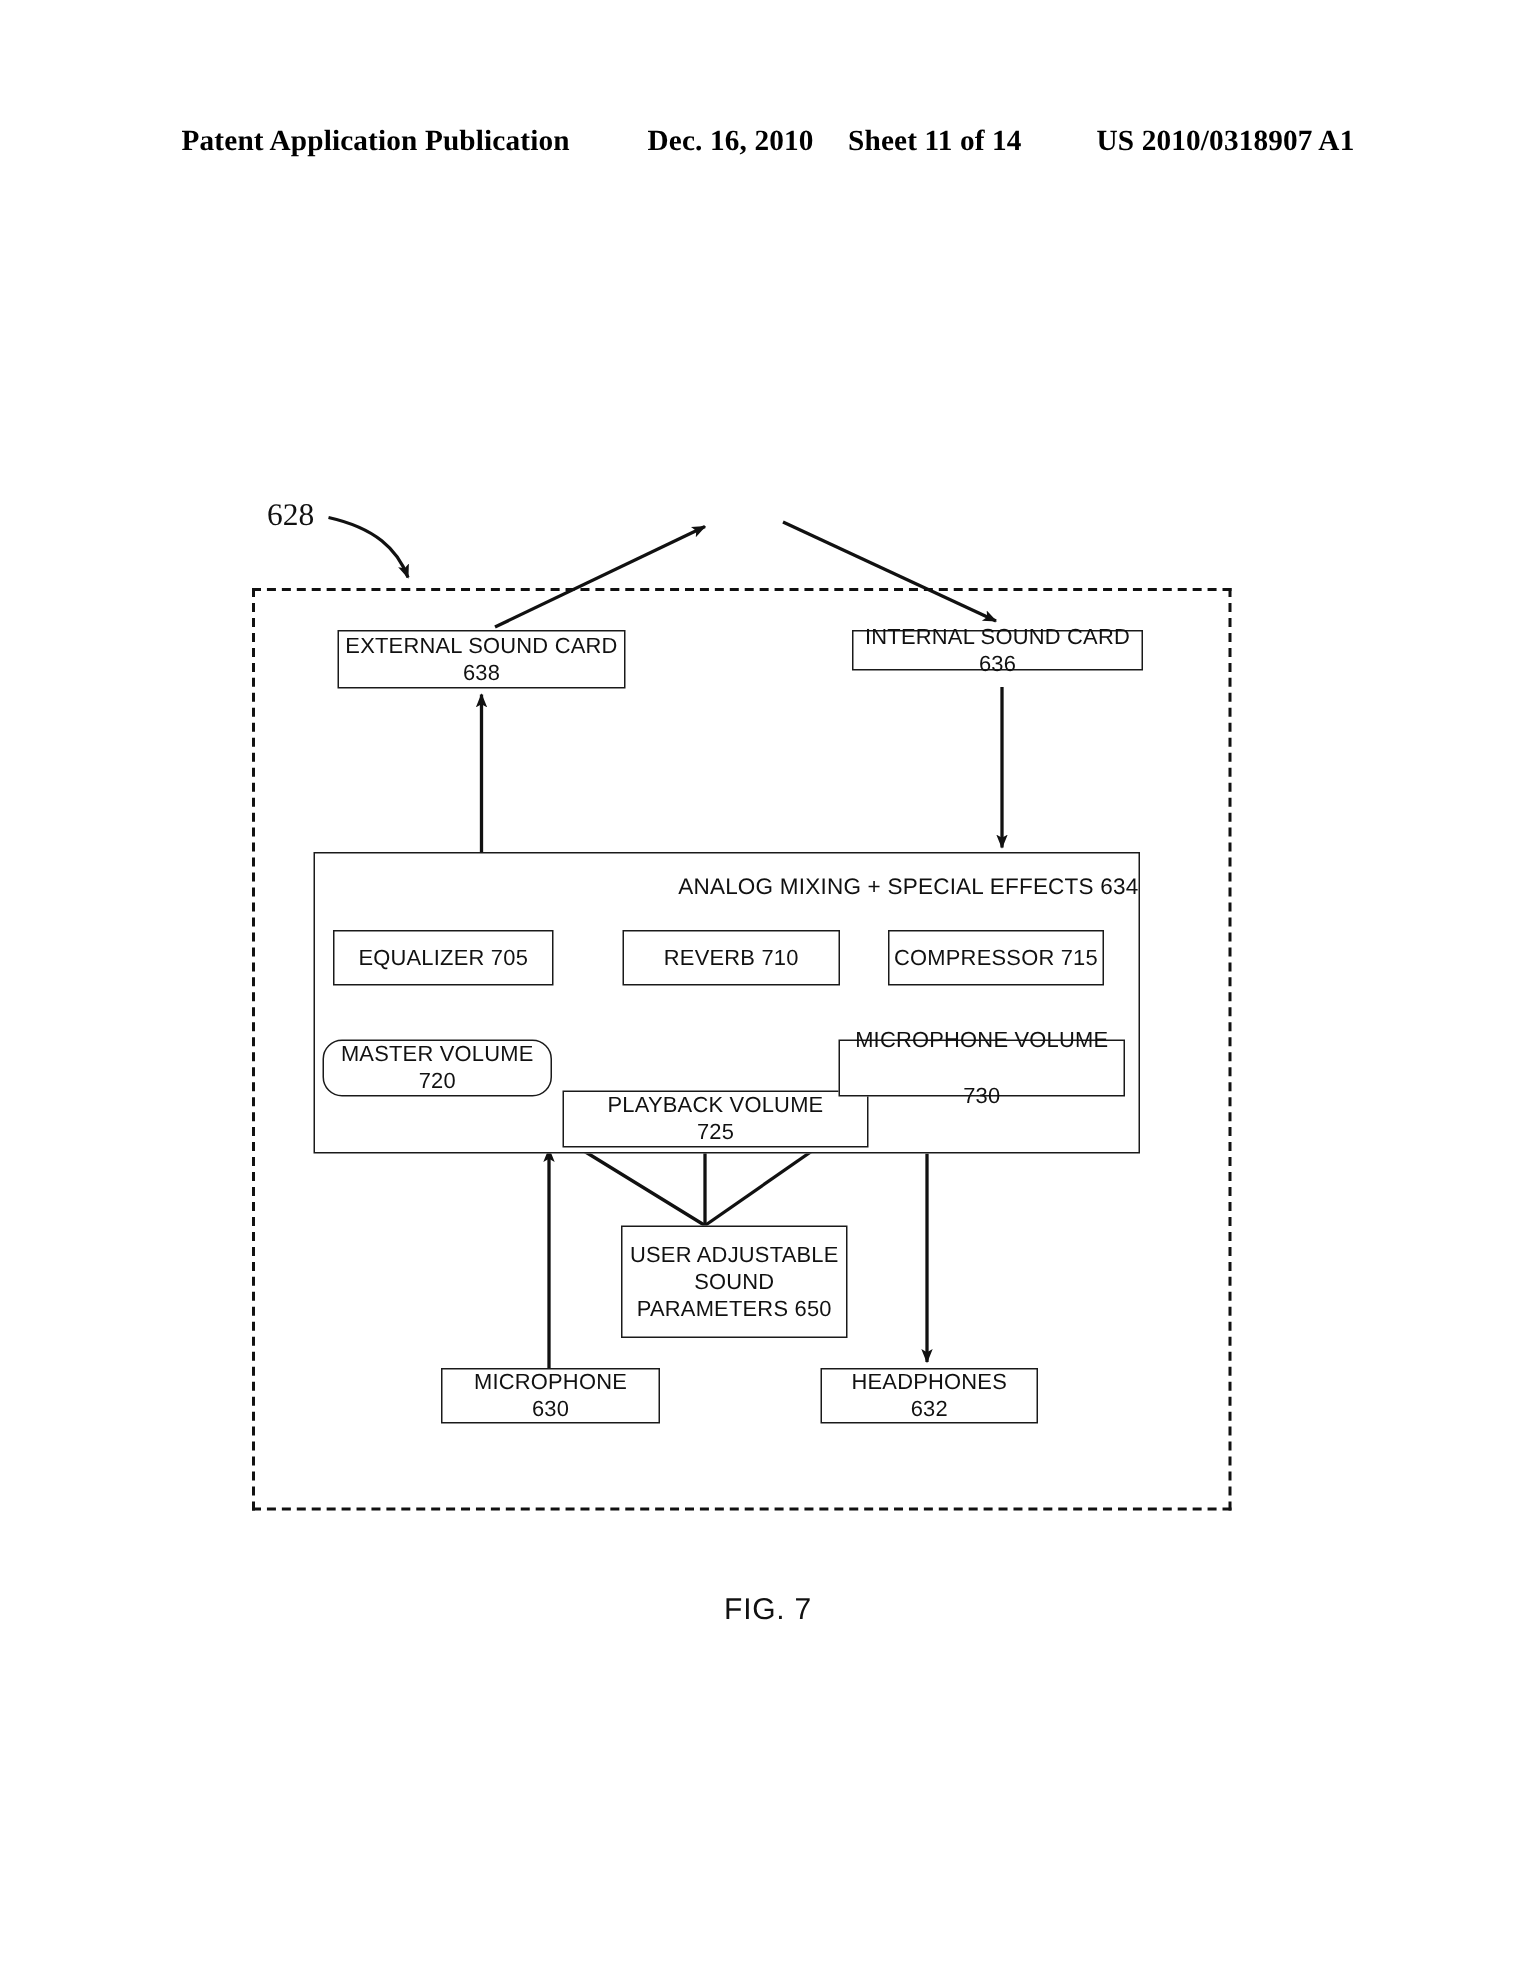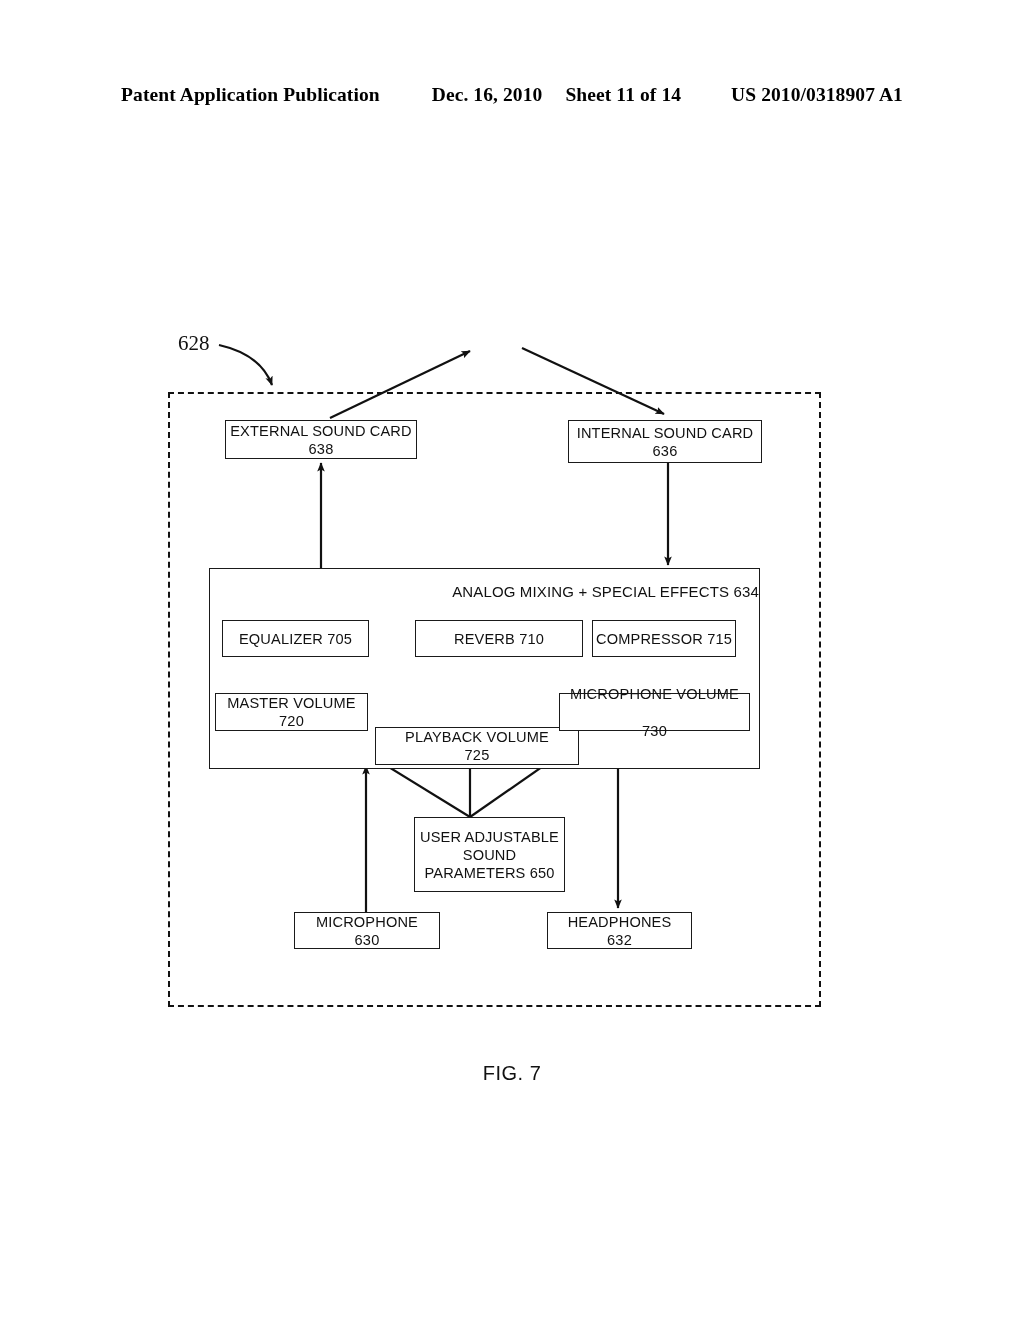--- a/index.html
+++ b/index.html
@@ -165,42 +165,42 @@
   </svg>
 
   <div class="ref-label" style="left:178px; top:331px;">628</div>
 
 
   <div class="box" style="left:225px; top:420px; width:192px; height:39px;">
     <span>EXTERNAL SOUND CARD</span>
     <span class="l2">638</span>
   </div>
 
-  <div class="box" style="left:568px; top:420px; width:194px; height:43px;">
+  <div class="box" style="left:568px; top:420px; width:194px; height:27px;">
     <span>INTERNAL SOUND CARD</span>
     <span class="l2">636</span>
   </div>
 
   <div class="container-box" style="left:209px; top:568px; width:551px; height:201px;">
     <div class="container-title">ANALOG MIXING + SPECIAL EFFECTS 634</div>
   </div>
 
   <div class="box" style="left:222px; top:620px; width:147px; height:37px;">
     <span>EQUALIZER 705</span>
   </div>
 
-  <div class="box" style="left:415px; top:620px; width:168px; height:37px;">
+  <div class="box" style="left:415px; top:620px; width:145px; height:37px;">
     <span>REVERB 710</span>
   </div>
 
   <div class="box" style="left:592px; top:620px; width:144px; height:37px;">
     <span>COMPRESSOR 715</span>
   </div>
 
-  <div class="box" style="left:215px; top:693px; width:153px; height:38px;">
+  <div class="box" style="left:215px; top:693px; width:153px; height:38px;border-radius:13px;">
     <span>MASTER VOLUME</span>
     <span class="l2">720</span>
   </div>
 
   <div class="box" style="left:375px; top:693px; width:204px; height:38px;margin-top:34px;">
     <span>PLAYBACK VOLUME</span>
     <span class="l2">725</span>
   </div>
 
   <div class="box" style="left:559px; top:693px; width:191px; height:38px;gap:19px;">

